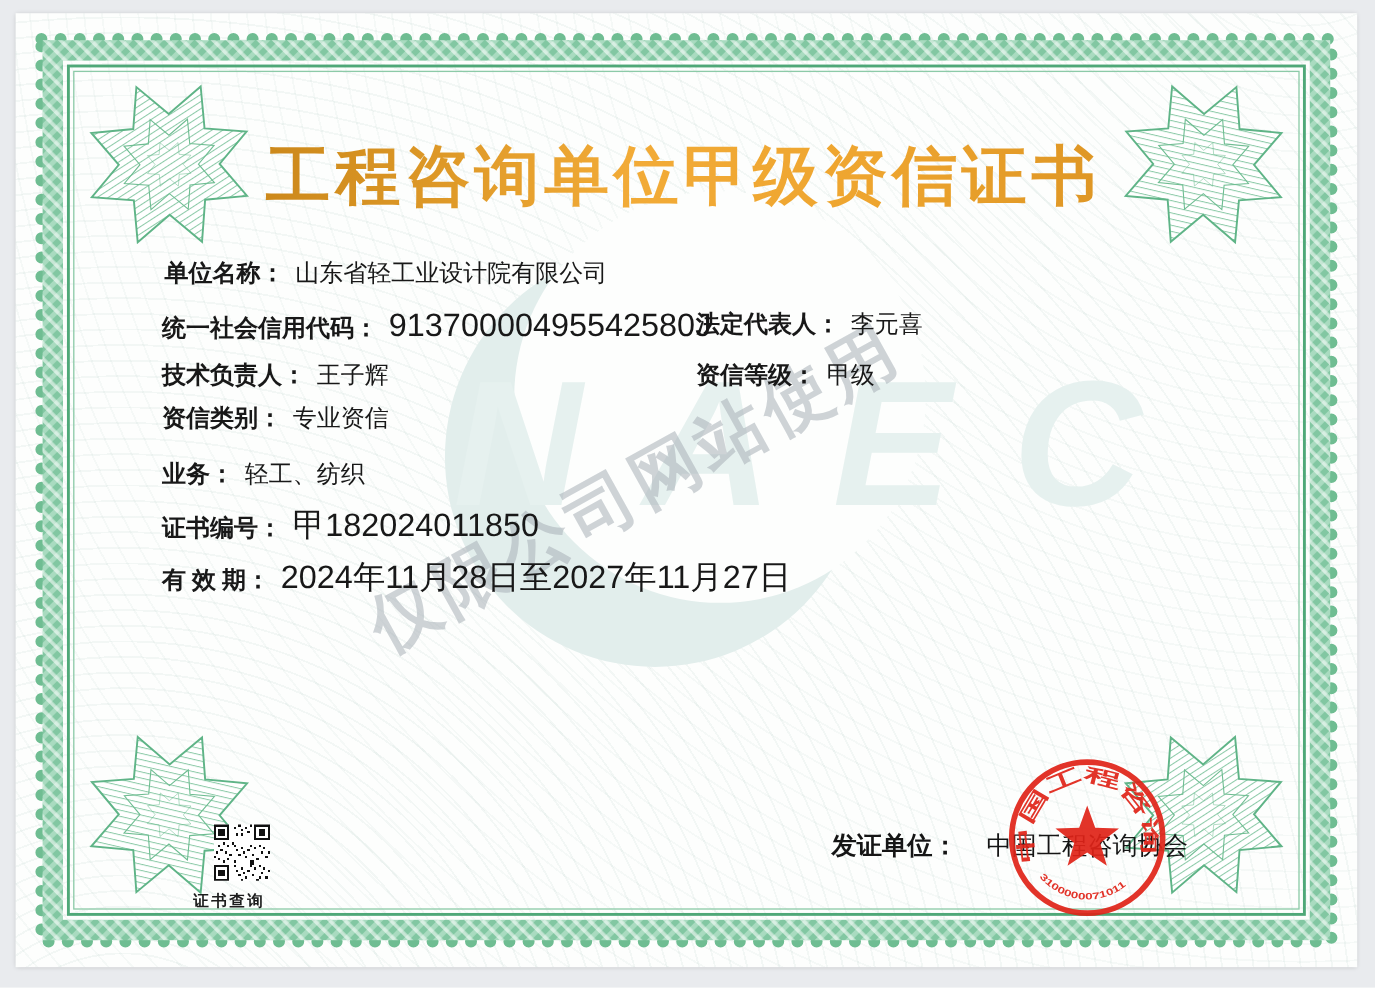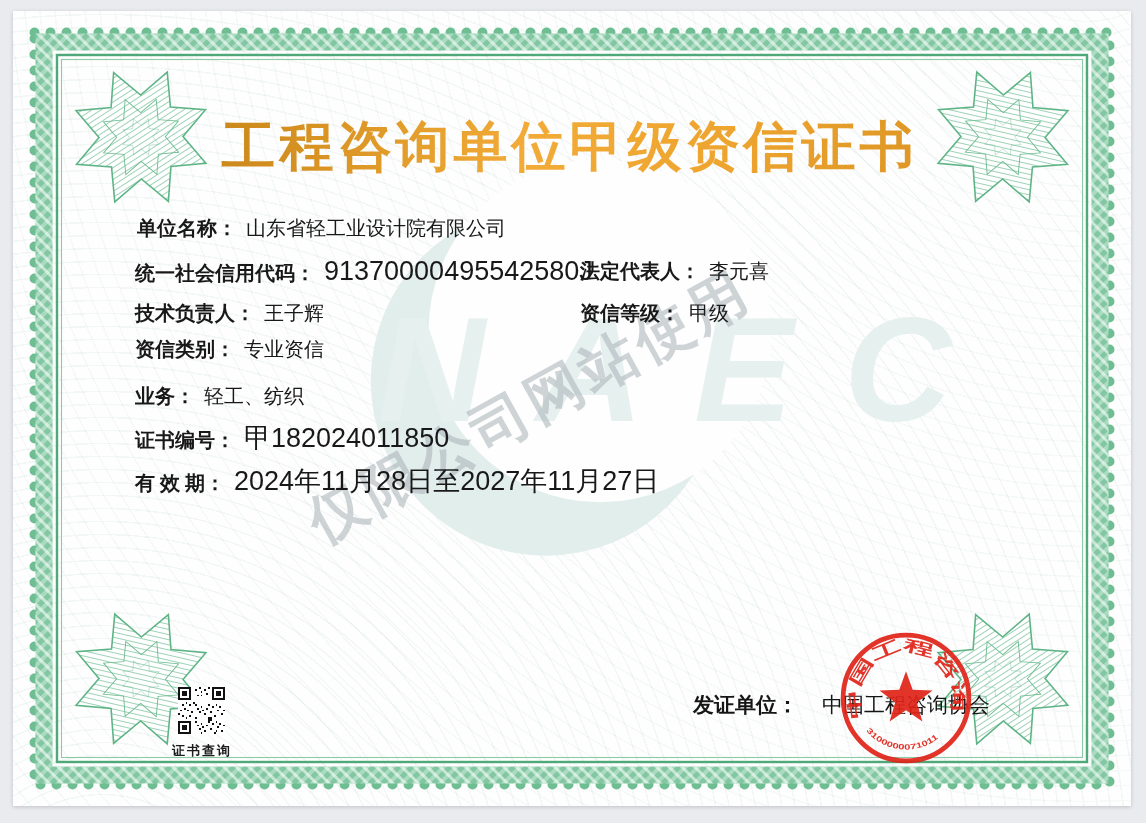--- a/index.html
+++ b/index.html
@@ -39,21 +39,21 @@
     color:transparent;
   }
 
   .row{position:absolute;font-size:20px;color:#181818;white-space:nowrap;line-height:28px;}
   .row .lbl{font-weight:bold;margin-right:9px;}
   .val-num{font-family:Liberation Sans, sans-serif;font-size:27px;}
 
   .qr-box{position:absolute;left:165px;top:676px;width:47px;height:47px;}
   .qr-box svg{width:100%;height:100%;}
   .qr-caption{
-    position:absolute;left:148px;top:731px;width:82px;text-align:center;
+    position:absolute;left:148px;top:731px;width:82px;text-align:left;
     font-size:13px;font-weight:bold;letter-spacing:2px;color:#1d1d1d;
   }
 
   .issuer{position:absolute;left:680px;top:680px;font-size:21px;color:#151515;white-space:nowrap;}
   .issuer .lbl{font-weight:bold;margin-right:24px;}
 
   .seal{position:absolute;left:826px;top:620px;width:134px;height:134px;opacity:.92;}
   .seal svg{width:100%;height:100%;}
 </style>
 </head>

